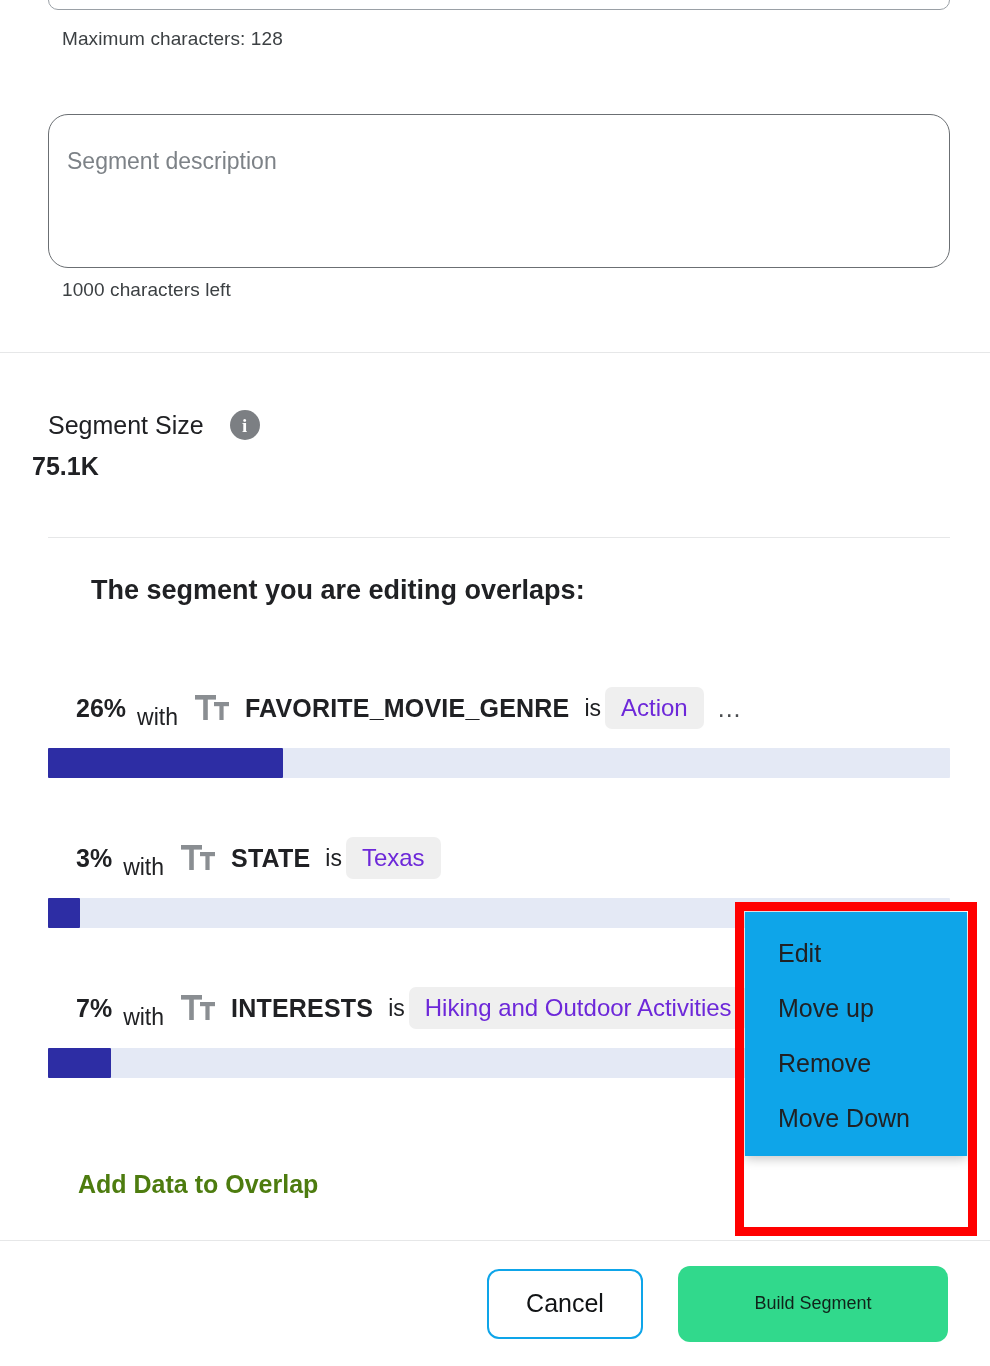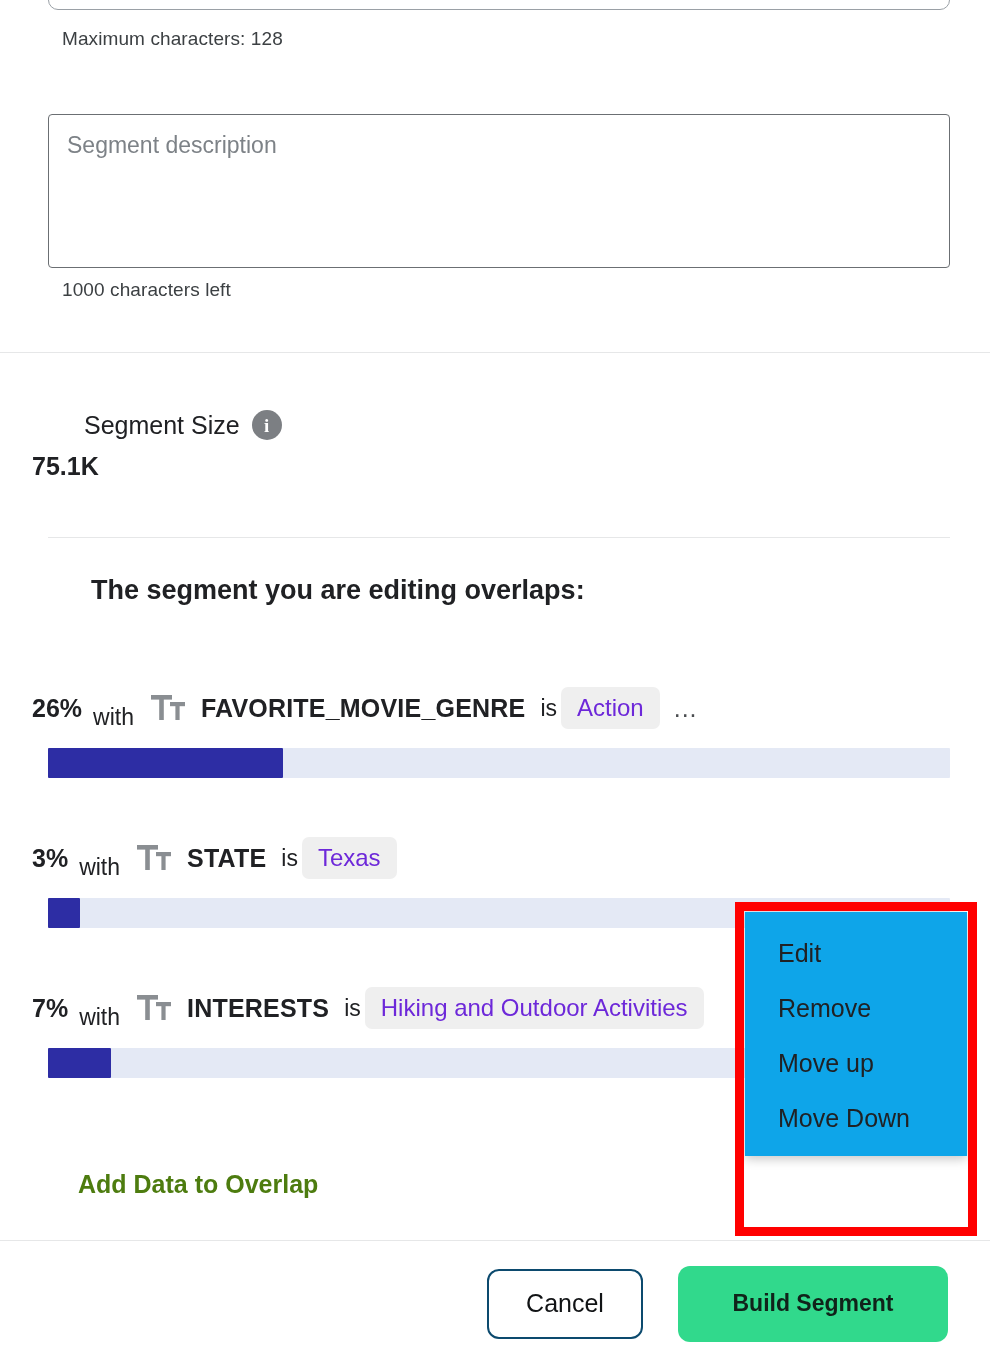--- a/index.html
+++ b/index.html
@@ -48,23 +48,23 @@
 
   
   .desc-wrap {
     position: absolute;
     left: 48px; top: 114px;
     width: 902px; height: 154px;
   }
   .desc-area {
     width: 100%; height: 100%;
     border: 1px solid #6b6f73;
-    border-radius: 4px;
+    border-radius: 20px;
     background: #fff;
-    padding: 16px 18px;
+    padding: 32px 18px;
     font-family: "Liberation Sans", sans-serif;
     font-size: 23px;
     color: #202124;
     resize: none;
     outline: none;
     line-height: 1.3;
   }
   .desc-area::placeholder { color: #7d8287; }
 
   
@@ -76,22 +76,21 @@
   .divider-a { left: 0; top: 352px; width: 990px; }
   .divider-b { left: 48px; top: 537px; width: 902px; }
   .divider-c { left: 0; top: 1240px; width: 990px; }
 
   
   .seg-size-row {
     position: absolute;
     left: 48px; top: 410px;
     display: flex;
     align-items: center;
-    gap: 12px;
-    margin-left: 36px;
+    gap: 26px;
   }
   .seg-size-label {
     font-size: 25px;
     color: #202124;
     line-height: 1;
   }
   .info-icon {
     width: 30px; height: 30px;
     border-radius: 50%;
     background: #7c7f83;
@@ -126,21 +125,21 @@
   
   .overlap-list {
     position: absolute;
     left: 0; top: 690px;
     width: 990px;
   }
   .overlap-row { position: relative; margin-bottom: 62px; }
   .overlap-line {
     display: flex;
     align-items: center;
-    padding-left: 32px;
+    padding-left: 76px;
     height: 36px;
     white-space: nowrap;
   }
   .ov-pct {
     font-size: 25px;
     font-weight: bold;
     color: #202124;
   }
   .ov-with {
     font-size: 23px;
@@ -213,36 +212,36 @@
     width: 990px; height: 125px;
     background: #ffffff;
     display: flex;
     align-items: center;
     justify-content: flex-end;
     gap: 35px;
     padding-right: 42px;
   }
   .btn-cancel {
     width: 156px; height: 70px;
-    border: 2px solid #0c4a6e;
+    border: 2px solid #0ea5e9;
     border-radius: 12px;
     background: #ffffff;
     font-family: "Liberation Sans", sans-serif;
     font-size: 25px;
     color: #111315;
     cursor: pointer;
   }
   .btn-build {
     width: 270px; height: 76px;
     border: none;
     border-radius: 12px;
     background: #31d98c;
     font-family: "Liberation Sans", sans-serif;
-    font-size: 23px;
-    font-weight: bold;
+    font-size: 18px;
+    font-weight: normal;
     color: #10231a;
     cursor: pointer;
     text-align: center;
   }
 
   
   .ctx-menu {
     position: absolute;
     left: 745px; top: 912px;
     width: 222px;
@@ -368,20 +367,20 @@
 
   <div class="divider divider-c"></div>
 
   <div class="footer">
     <button class="btn-cancel">Cancel</button>
     <button class="btn-build">Build Segment</button>
   </div>
 
   <div class="ctx-menu">
     <div class="ctx-item">Edit</div>
+    <div class="ctx-item">Move up</div>
     <div class="ctx-item">Remove</div>
-    <div class="ctx-item">Move up</div>
     <div class="ctx-item">Move Down</div>
   </div>
 
   <div class="ctx-highlight"></div>
 
 </div>
 
 </body></html>

